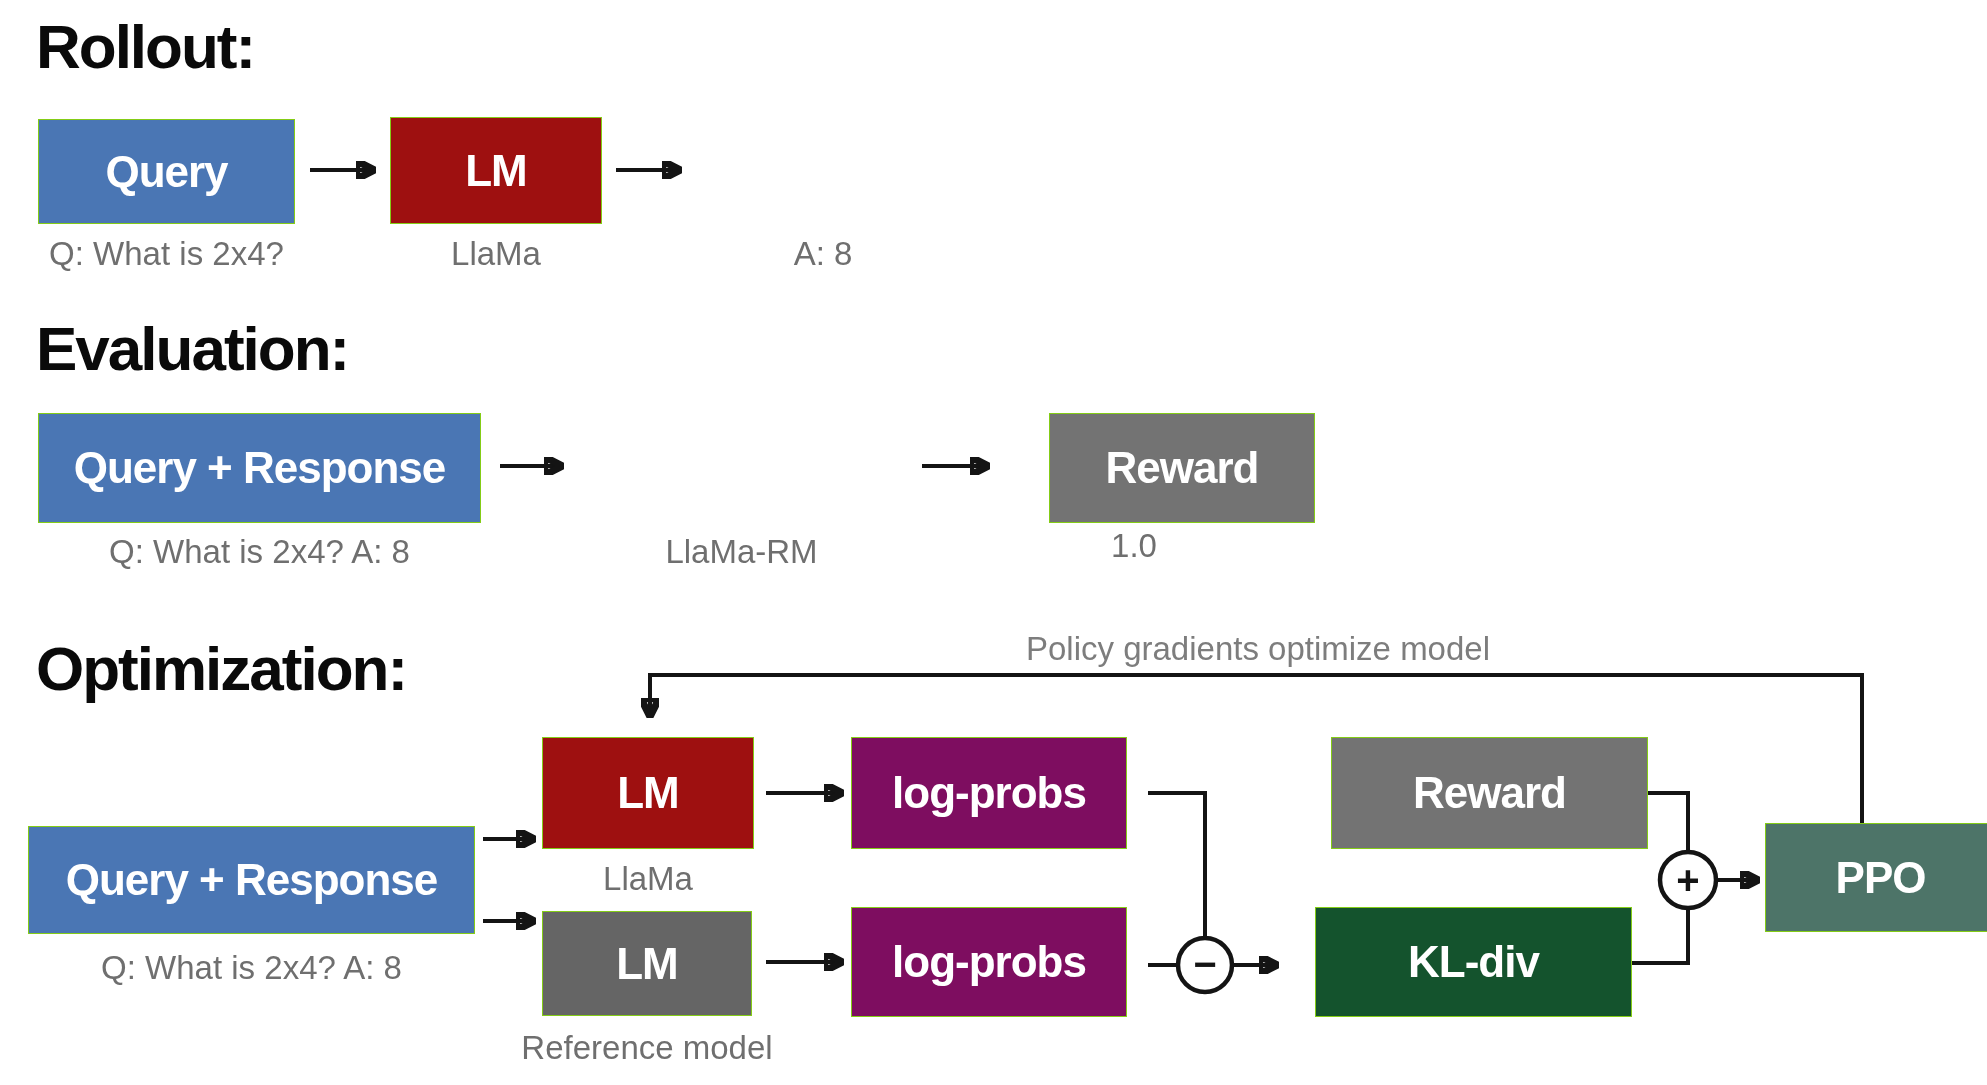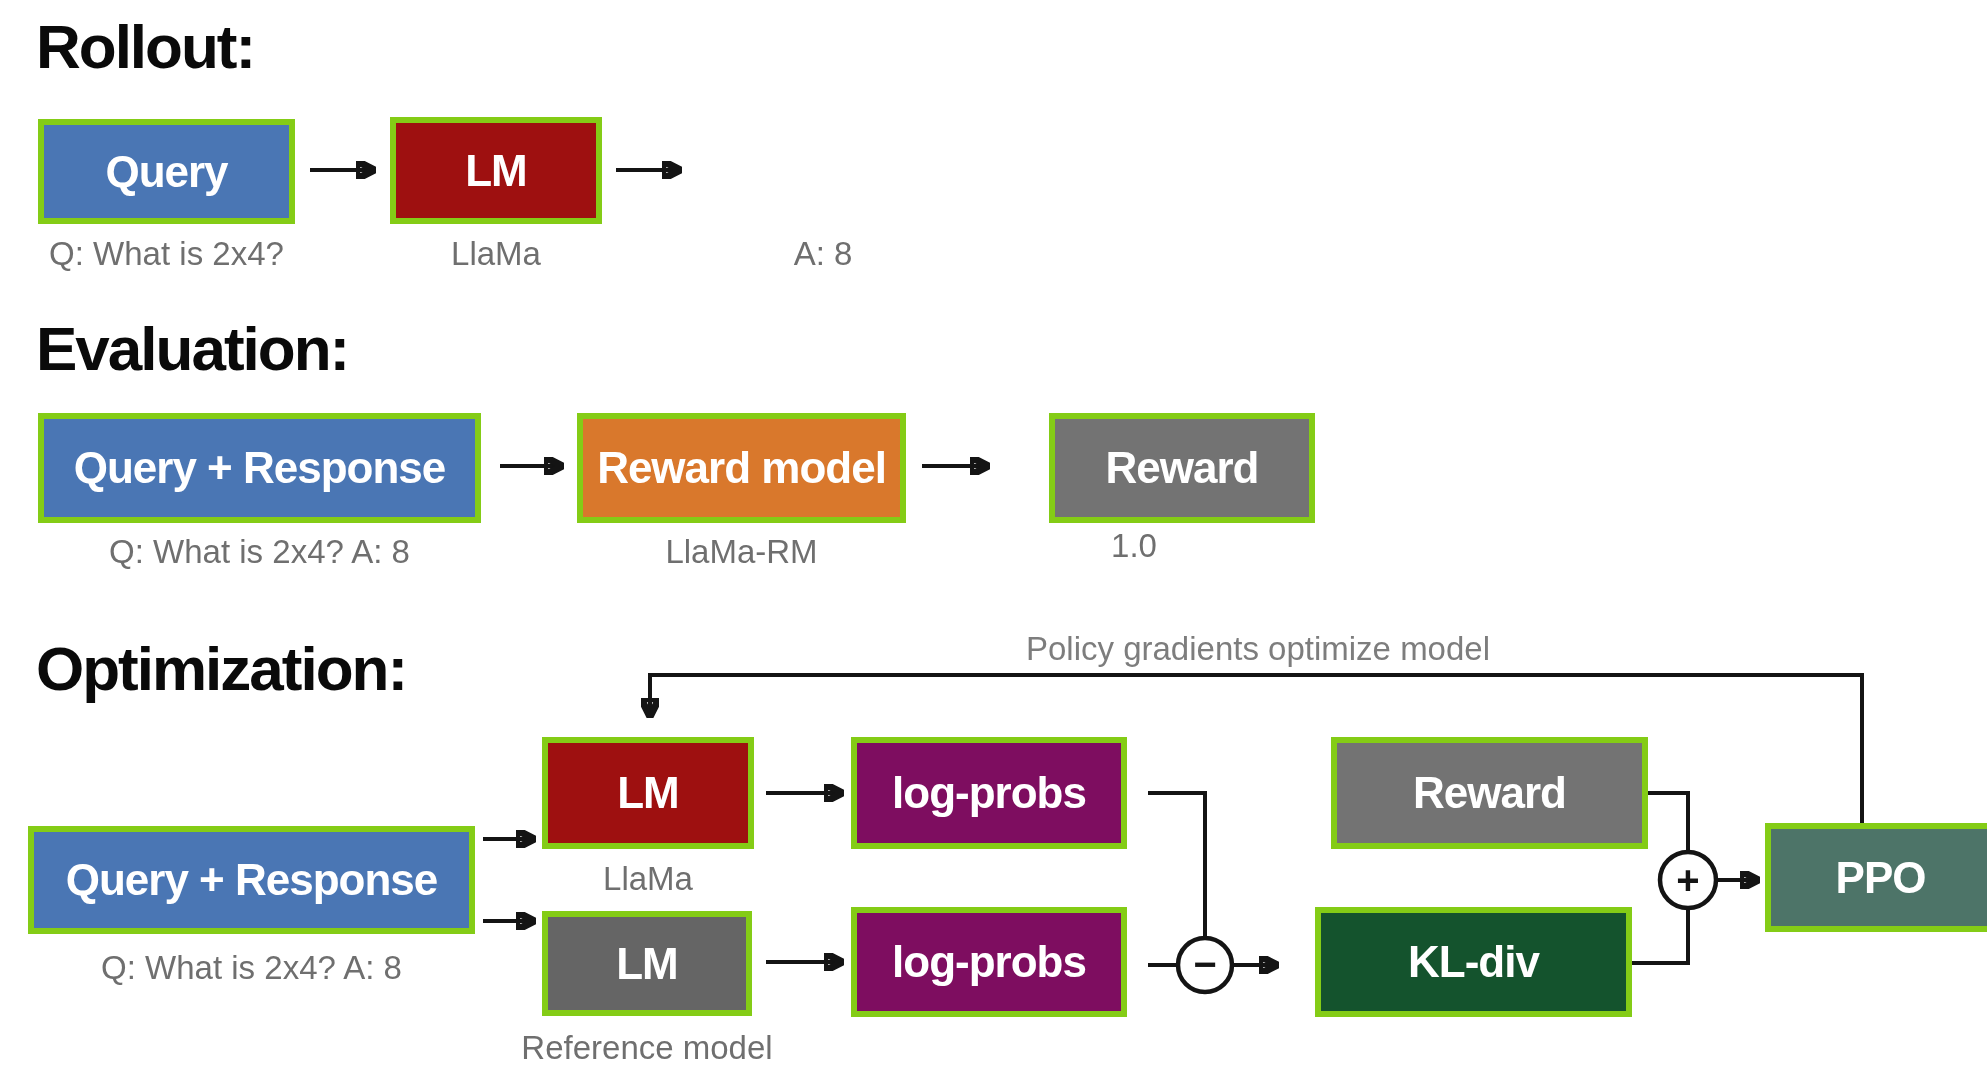--- a/index.html
+++ b/index.html
@@ -16,21 +16,21 @@
     font-size:62px;
     font-weight:700;
     letter-spacing:-2px;
     line-height:1;
     white-space:nowrap;
   }
   .box{
     position:absolute;
     display:flex;align-items:center;justify-content:center;
     box-sizing:border-box;
-    border:6px solid #84cc16;
+    border:1px solid #84cc16;
     color:#ffffff;
     font-size:44px;font-weight:700;letter-spacing:-1px;
     white-space:nowrap;
     z-index:2;
   }
   .blue  {background:#4a76b4;}
   .red   {background:#9e1010;}
   .orange{background:#d9782c;}
   .green {background:#737373;margin-left:48px;}
   .purple{background:#7e0d60;}
@@ -122,23 +122,20 @@
 
   <div class="caption" style="left:-22px;top:236px;width:377px">Q: What is 2x4?</div>
   <div class="caption" style="left:330px;top:236px;width:332px">LlaMa</div>
   <div class="caption" style="left:632px;top:236px;width:382px">A: 8</div>
 
   <div class="heading" style="left:36px;top:318px">Evaluation:</div>
 
   <div class="box blue" style="left:38px;top:413px;width:443px;height:110px">
     <span>Query + Response</span>
   </div>
-  <div class="box orange" style="left:577px;top:413px;width:329px;height:110px">
-    <span>Reward model</span>
-  </div>
   <div class="box green" style="left:1001px;top:413px;width:266px;height:110px">
     <span>Reward</span>
   </div>
 
   <div class="caption" style="left:-22px;top:534px;width:563px">Q: What is 2x4? A: 8</div>
   <div class="caption" style="left:517px;top:534px;width:449px">LlaMa-RM</div>
   <div class="caption" style="left:944px;top:528px;width:380px">1.0</div>
 
   <div class="heading" style="left:36px;top:638px">Optimization:</div>
 

